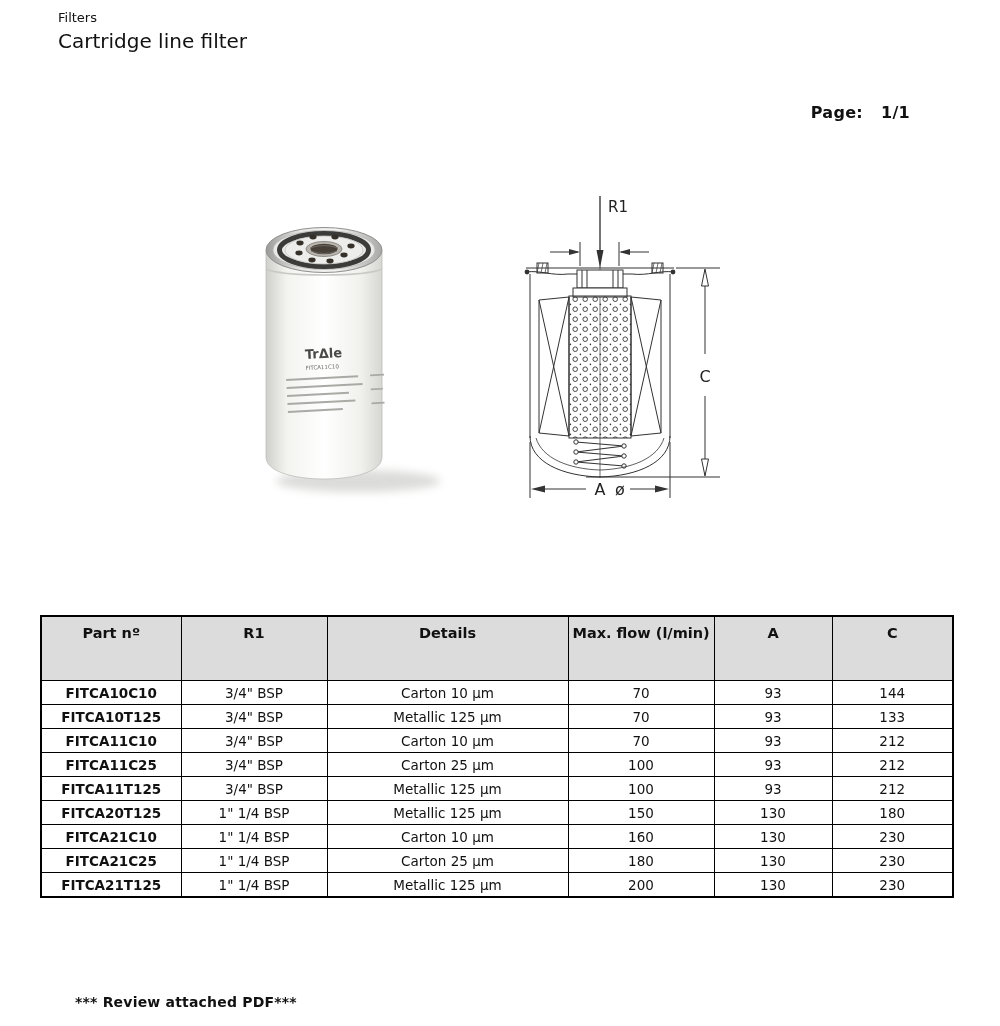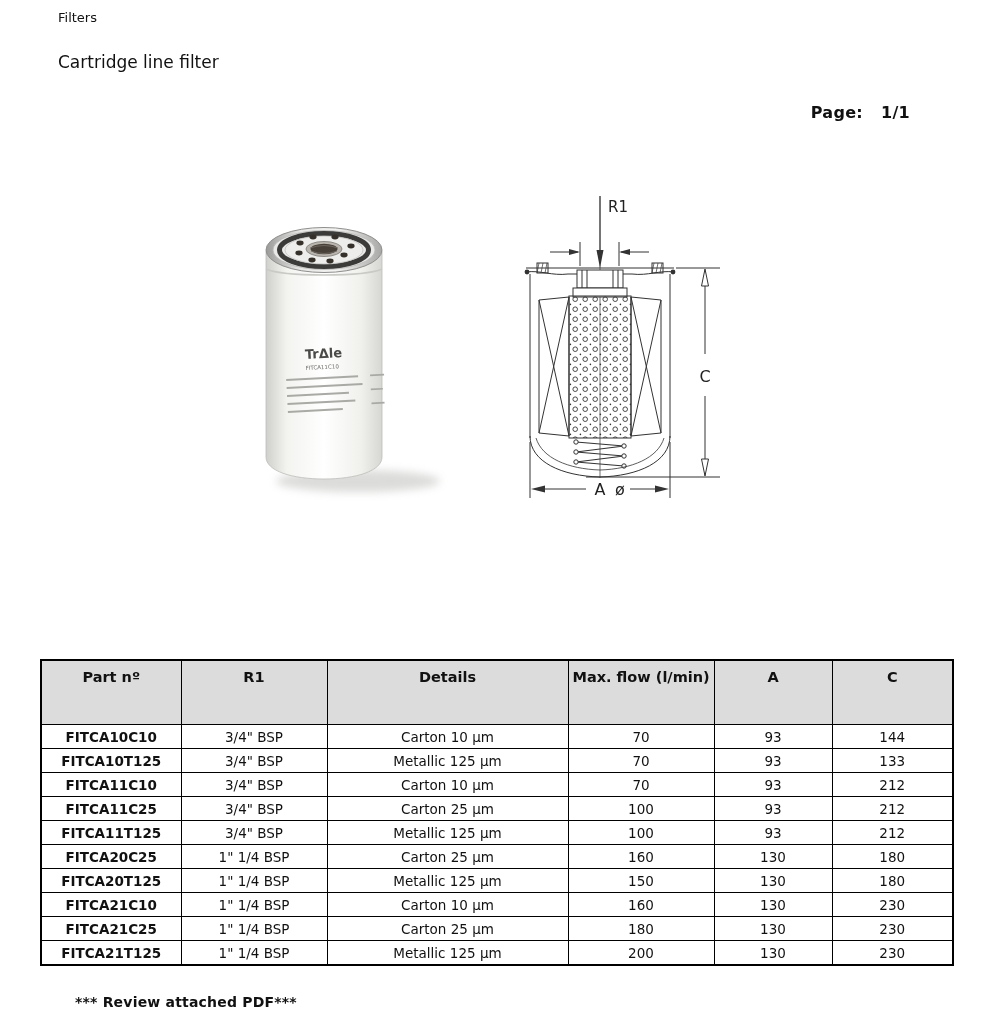--- a/index.html
+++ b/index.html
@@ -14,40 +14,39 @@
     font-family:"DejaVu Sans","Liberation Sans",sans-serif;
     color:var(--ink);
     position:relative;
     overflow:hidden;
   }
   .page{position:absolute;inset:0;}
 
   
   .doc-header{position:absolute;left:58px;top:8px;}
   .doc-category{font-size:13px;line-height:20px;}
-  .doc-title{font-size:17px;line-height:26px;margin-top:21px;}
+  .doc-title{font-size:20px;line-height:26px;}
   .page-indicator{
     position:absolute;right:90px;top:103px;
     font-size:16px;font-weight:bold;letter-spacing:.3px;
   }
   .page-indicator .gap{display:inline-block;width:18px;}
 
   
   .photo-wrap{position:absolute;left:238px;top:205px;width:212px;height:302px;}
   .diagram-wrap{position:absolute;left:512px;top:186px;width:218px;height:330px;}
   svg text{font-family:"DejaVu Sans","Liberation Sans",sans-serif;}
 
   
   table.spec{
     position:absolute;left:40px;top:615px;
     width:912px;
     border-collapse:collapse;
     border:2px solid var(--border);
     table-layout:fixed;
-    margin-top:44px;
   }
   table.spec th,table.spec td{
     border:1px solid var(--border);
     text-align:center;
     vertical-align:middle;
     padding:0 4px;
     font-size:13.5px;
     overflow:hidden;
     white-space:nowrap;
   }
@@ -286,28 +285,20 @@
         </tr>
         <tr>
           <td class="part-cell">FITCA11T125</td>
           <td>3/4" BSP</td>
           <td>Metallic 125 µm</td>
           <td>100</td>
           <td>93</td>
           <td>212</td>
         </tr>
         <tr>
-          <td class="part-cell">FITCA20C25</td>
-          <td>1" 1/4 BSP</td>
-          <td>Carton 25 µm</td>
-          <td>160</td>
-          <td>130</td>
-          <td>180</td>
-        </tr>
-        <tr>
           <td class="part-cell">FITCA20T125</td>
           <td>1" 1/4 BSP</td>
           <td>Metallic 125 µm</td>
           <td>150</td>
           <td>130</td>
           <td>180</td>
         </tr>
         <tr>
           <td class="part-cell">FITCA21C10</td>
           <td>1" 1/4 BSP</td>

